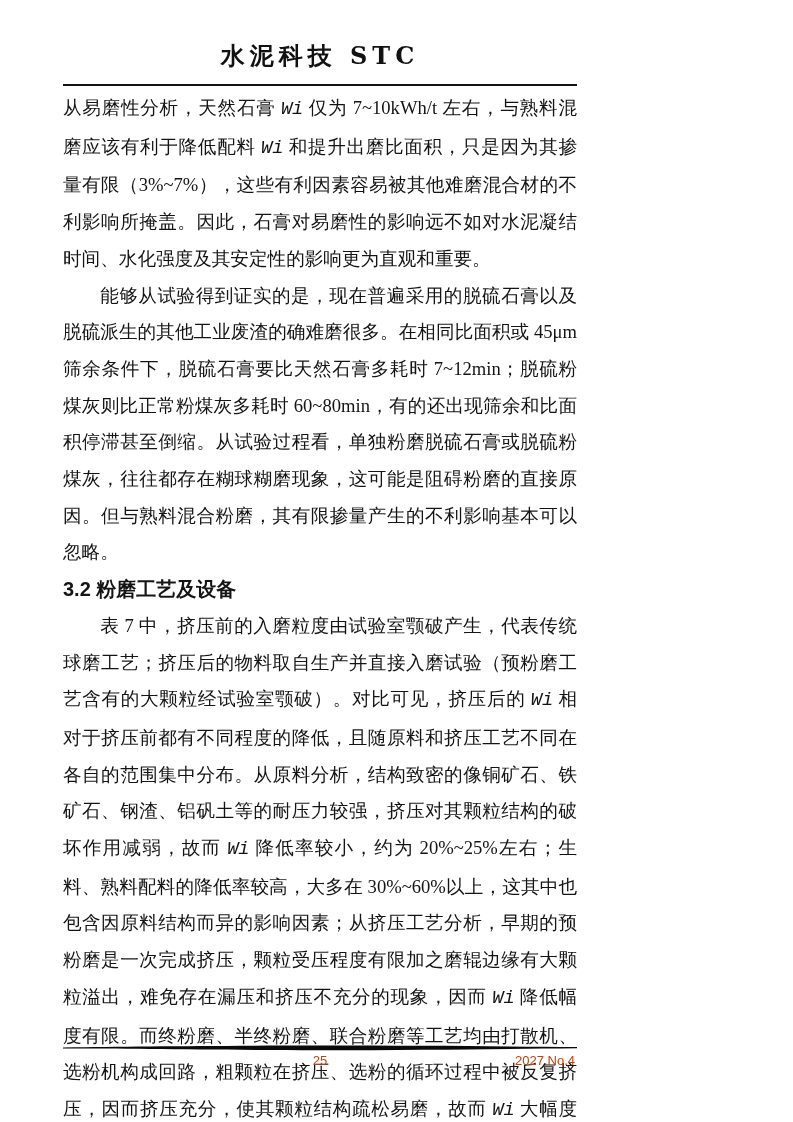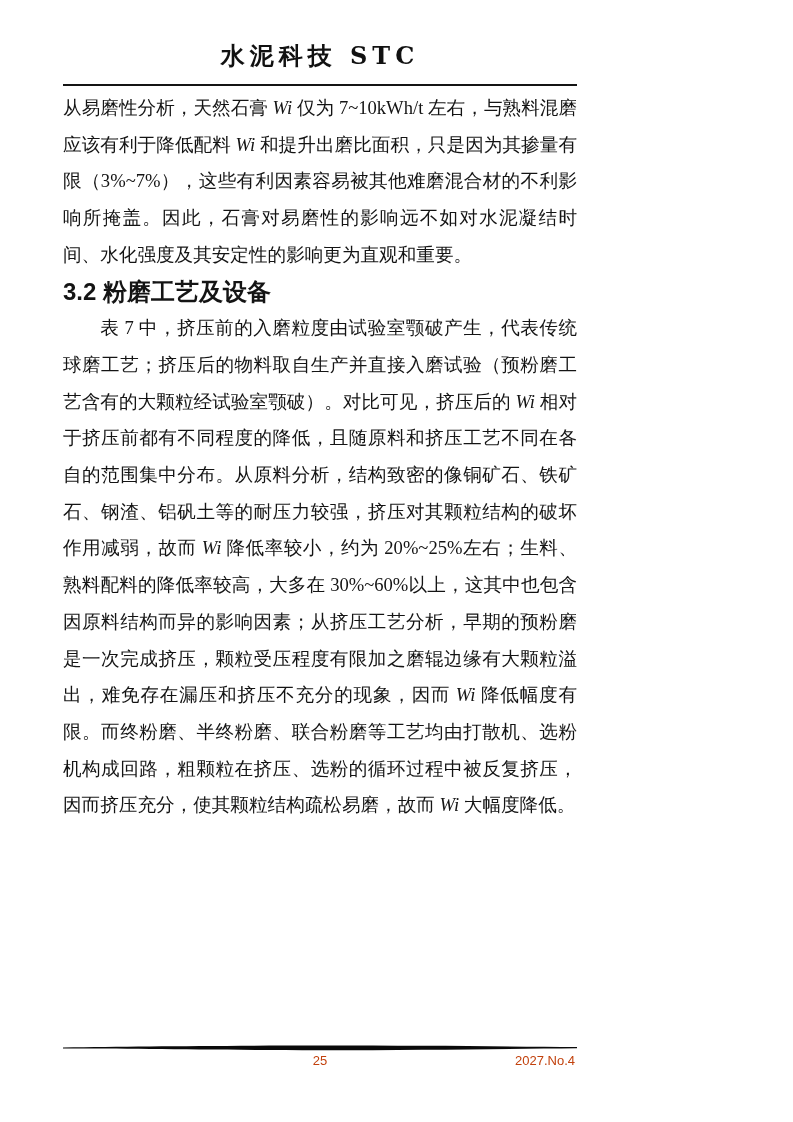--- a/index.html
+++ b/index.html
@@ -51,26 +51,27 @@
   .content p {
     margin: 0;
   }
   .indent {
     text-indent: 2em;
   }
   .section-heading {
     margin: 0;
     font-family: "Liberation Sans", "DejaVu Sans", sans-serif;
     font-weight: bold;
-    font-size: 24px;
+    font-size: 20px;
     line-height: 36.7px;
     text-align: left;
   }
   .it {
     font-style: italic;
+    font-family: Liberation Mono, monospace;
   }
   .footer {
     position: absolute;
     left: 63px;
     right: 63px;
     top: 1044px;
   }
   .rule-bottom {
     display: block;
     width: 100%;
@@ -102,20 +103,21 @@
 <div class="page">
 
   <div class="hdr">
     <div class="journal-title">水泥科技 STC</div>
   </div>
 
   <div class="rule-top"></div>
 
   <div class="content">
     <p class="para">从易磨性分析，天然石膏 <span class="it">Wi</span> 仅为 7~10kWh/t 左右，与熟料混磨应该有利于降低配料 <span class="it">Wi</span> 和提升出磨比面积，只是因为其掺量有限（3%~7%），这些有利因素容易被其他难磨混合材的不利影响所掩盖。因此，石膏对易磨性的影响远不如对水泥凝结时间、水化强度及其安定性的影响更为直观和重要。</p>
+    <p class="para indent">能够从试验得到证实的是，现在普遍采用的脱硫石膏以及脱硫派生的其他工业废渣的确难磨很多。在相同比面积或 45μm 筛余条件下，脱硫石膏要比天然石膏多耗时 7~12min；脱硫粉煤灰则比正常粉煤灰多耗时 60~80min，有的还出现筛余和比面积停滞甚至倒缩。从试验过程看，单独粉磨脱硫石膏或脱硫粉煤灰，往往都存在糊球糊磨现象，这可能是阻碍粉磨的直接原因。但与熟料混合粉磨，其有限掺量产生的不利影响基本可以忽略。</p>
     <h2 class="section-heading">3.2 粉磨工艺及设备</h2>
     <p class="para indent">表 7 中，挤压前的入磨粒度由试验室颚破产生，代表传统球磨工艺；挤压后的物料取自生产并直接入磨试验（预粉磨工艺含有的大颗粒经试验室颚破）。对比可见，挤压后的 <span class="it">Wi</span> 相对于挤压前都有不同程度的降低，且随原料和挤压工艺不同在各自的范围集中分布。从原料分析，结构致密的像铜矿石、铁矿石、钢渣、铝矾土等的耐压力较强，挤压对其颗粒结构的破坏作用减弱，故而 <span class="it">Wi</span> 降低率较小，约为 20%~25%左右；生料、熟料配料的降低率较高，大多在 30%~60%以上，这其中也包含因原料结构而异的影响因素；从挤压工艺分析，早期的预粉磨是一次完成挤压，颗粒受压程度有限加之磨辊边缘有大颗粒溢出，难免存在漏压和挤压不充分的现象，因而 <span class="it">Wi</span> 降低幅度有限。而终粉磨、半终粉磨、联合粉磨等工艺均由打散机、选粉机构成回路，粗颗粒在挤压、选粉的循环过程中被反复挤压，因而挤压充分，使其颗粒结构疏松易磨，故而 <span class="it">Wi</span> 大幅度降低。</p>
   </div>
 
   <div class="footer">
     <svg class="rule-bottom" viewBox="0 0 667 8" preserveAspectRatio="none" aria-hidden="true">
       <path d="M0,3.4 C 90,2.6 180,1.6 333,1.6 C 470,1.6 580,2.4 667,3.0
                L667,4.2 C 580,4.8 470,6.2 333,6.2 C 180,6.2 90,4.6 0,4.6 Z" fill="#0a0a0a"></path>
     </svg>
     <div class="footer-row">

